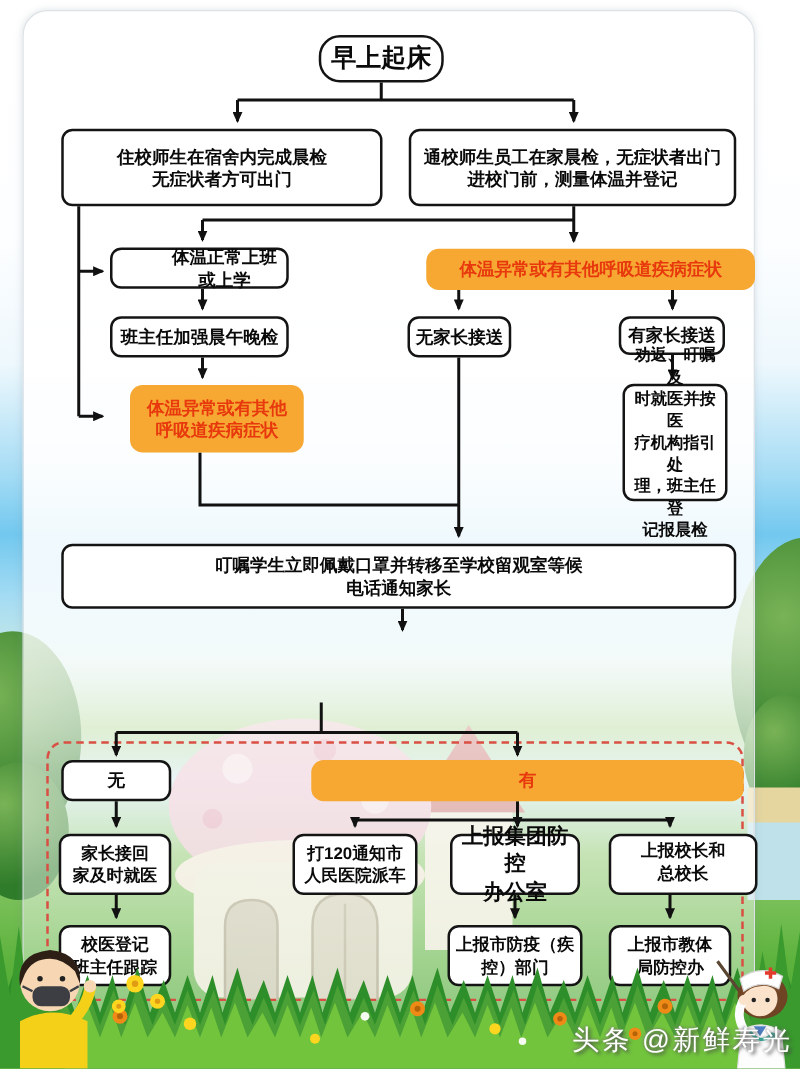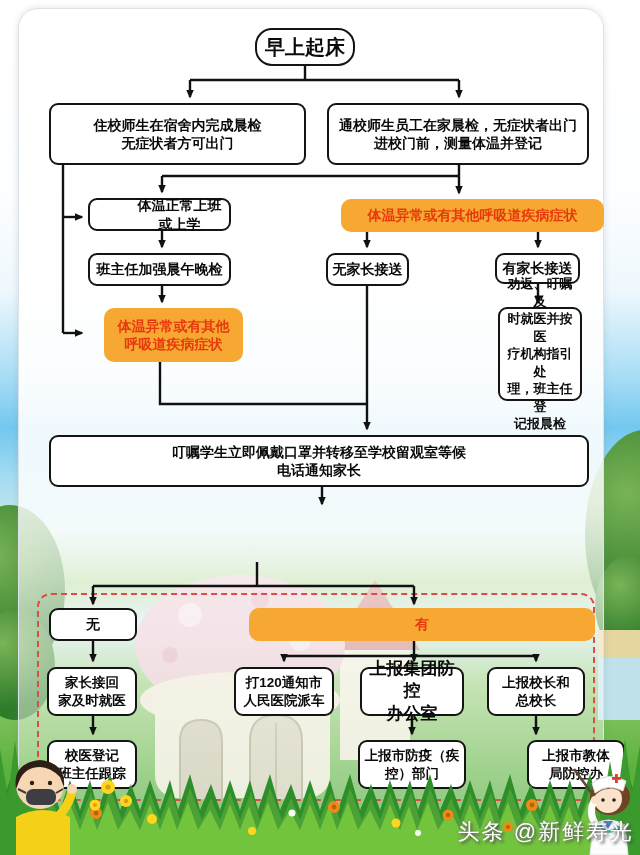--- a/index.html
+++ b/index.html
@@ -152,28 +152,28 @@
 
   <div class="node" style="left:49px; top:608px; width:88px; height:33px;">无</div>
   <div class="node orange" style="left:233px; top:608px; width:346px; height:33px;">有</div>
 
   <div class="node" style="left:47px; top:667px; width:90px; height:49px; font-size:13.5px;">家长接回
 家及时就医</div>
   <div class="node" style="left:234px; top:667px; width:100px; height:49px; font-size:13.5px;">打120通知市
 人民医院派车</div>
   <div class="node" style="left:360px; top:667px; width:104px; height:49px; font-size:17px;">上报集团防控
 办公室</div>
-  <div class="node" style="left:487px; top:667px; width:98px; height:49px; font-size:13.5px;">上报校长和
+  <div class="node" style="left:487px; top:667px; width:119px; height:49px; font-size:13.5px;font-family:Liberation Mono, monospace;">上报校长和
 总校长</div>
 
   <div class="node" style="left:47px; top:740px; width:90px; height:49px; font-size:13.5px;">校医登记
 班主任跟踪</div>
   <div class="node" style="left:358px; top:740px; width:108px; height:49px; font-size:13.5px;">上报市防疫（疾
 控）部门</div>
-  <div class="node" style="left:487px; top:740px; width:98px; height:49px; font-size:13.5px;margin-left:40px;">上报市教体
+  <div class="node" style="left:487px; top:740px; width:98px; height:49px; font-size:13.5px;">上报市教体
 局防控办</div>
 
   <svg class="grass" width="640" height="140" viewBox="0 0 140 140" preserveAspectRatio="none" style="width:640px;height:140px;">
   </svg>
   <svg class="grass" width="640" height="140" viewBox="0 0 640 140">
     <path fill="#2e8f2a" d="M0,140 L0,95 l10,-30 8,30 12,-36 10,36 11,-26 9,26 10,-30 10,30 10,-30 8,30 12,-36 10,36 11,-26 9,26 10,-30 10,30 10,-30 8,30 12,-36 10,36 11,-26 9,26 10,-30 10,30 10,-30 8,30 12,-36 10,36 11,-26 9,26 10,-30 10,30 10,-30 8,30 12,-36 10,36 11,-26 9,26 10,-30 10,30 10,-30 8,30 12,-36 10,36 11,-26 9,26 10,-30 10,30 10,-30 8,30 12,-36 10,36 11,-26 9,26 10,-30 10,30 10,-30 8,30 12,-36 10,36 11,-26 9,26 10,-30 10,30 L640,140 Z"></path>
     <path fill="#4ba135" d="M0,140 L0,105 l11,-28 9,28 10,-32 12,32 9,-22 9,22 10,-28 10,28 11,-28 9,28 10,-32 12,32 9,-22 9,22 10,-28 10,28 11,-28 9,28 10,-32 12,32 9,-22 9,22 10,-28 10,28 11,-28 9,28 10,-32 12,32 9,-22 9,22 10,-28 10,28 11,-28 9,28 10,-32 12,32 9,-22 9,22 10,-28 10,28 11,-28 9,28 10,-32 12,32 9,-22 9,22 10,-28 10,28 11,-28 9,28 10,-32 12,32 9,-22 9,22 10,-28 10,28 11,-28 9,28 10,-32 12,32 9,-22 9,22 10,-28 10,28 L640,140 Z"></path>
     <path fill="#72c43d" d="M0,140 L0,115 l9,-24 8,24 11,-28 10,28 12,-20 10,20 10,-26 10,26 9,-24 8,24 11,-28 10,28 12,-20 10,20 10,-26 10,26 9,-24 8,24 11,-28 10,28 12,-20 10,20 10,-26 10,26 9,-24 8,24 11,-28 10,28 12,-20 10,20 10,-26 10,26 9,-24 8,24 11,-28 10,28 12,-20 10,20 10,-26 10,26 9,-24 8,24 11,-28 10,28 12,-20 10,20 10,-26 10,26 9,-24 8,24 11,-28 10,28 12,-20 10,20 10,-26 10,26 9,-24 8,24 11,-28 10,28 12,-20 10,20 10,-26 10,26 L640,140 Z"></path>
     <path fill="#3a9a2e" d="M0,140 L0,34 L8,82 L15,26 L23,88 L30,48 L38,96 L46,66 L52,140 Z"></path>
     <path fill="#3a9a2e" d="M640,140 L640,30 L632,78 L625,24 L617,86 L610,46 L602,94 L594,140 Z"></path>

